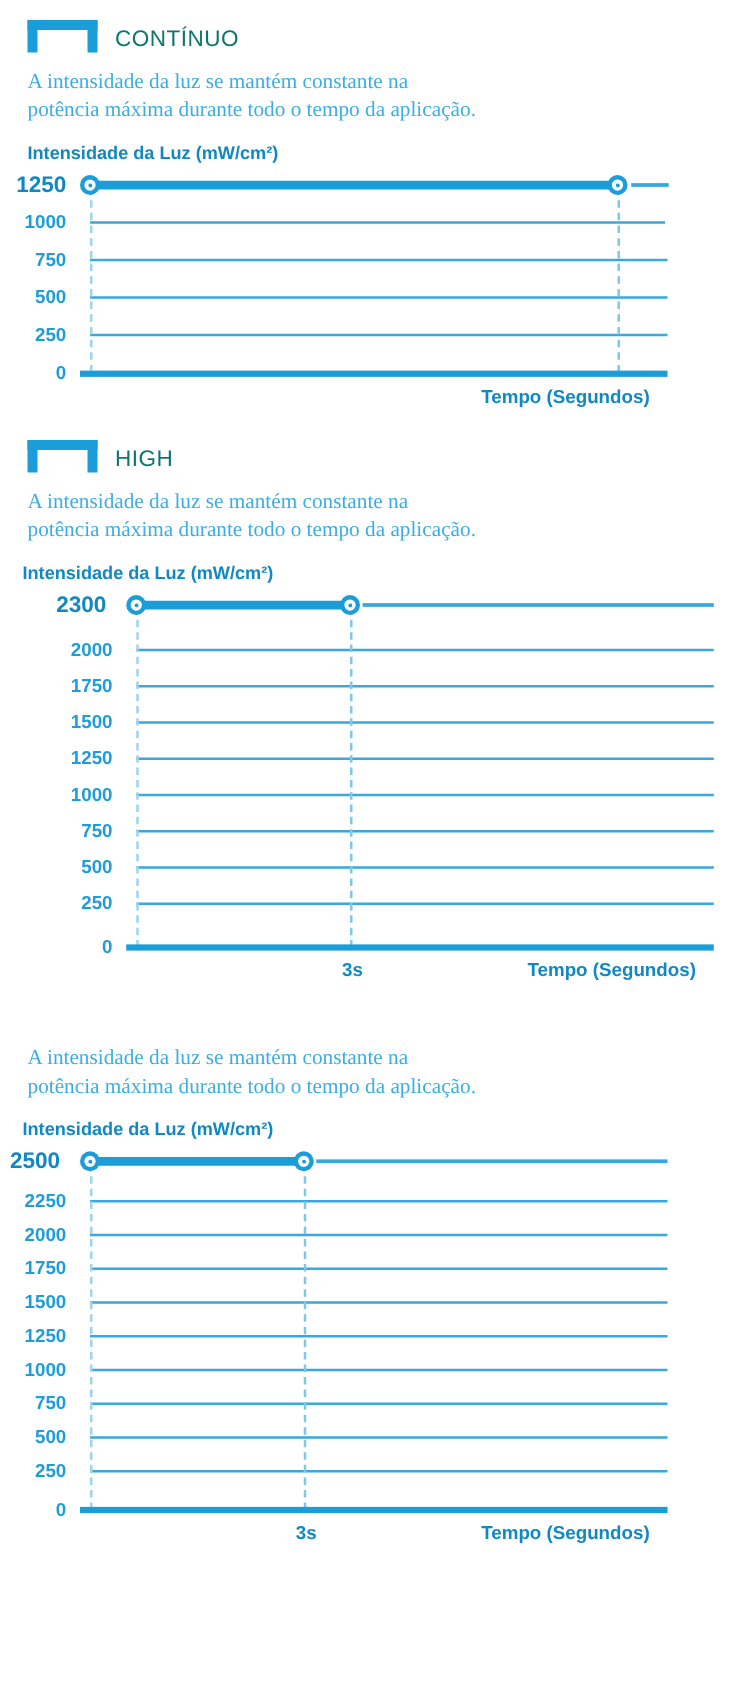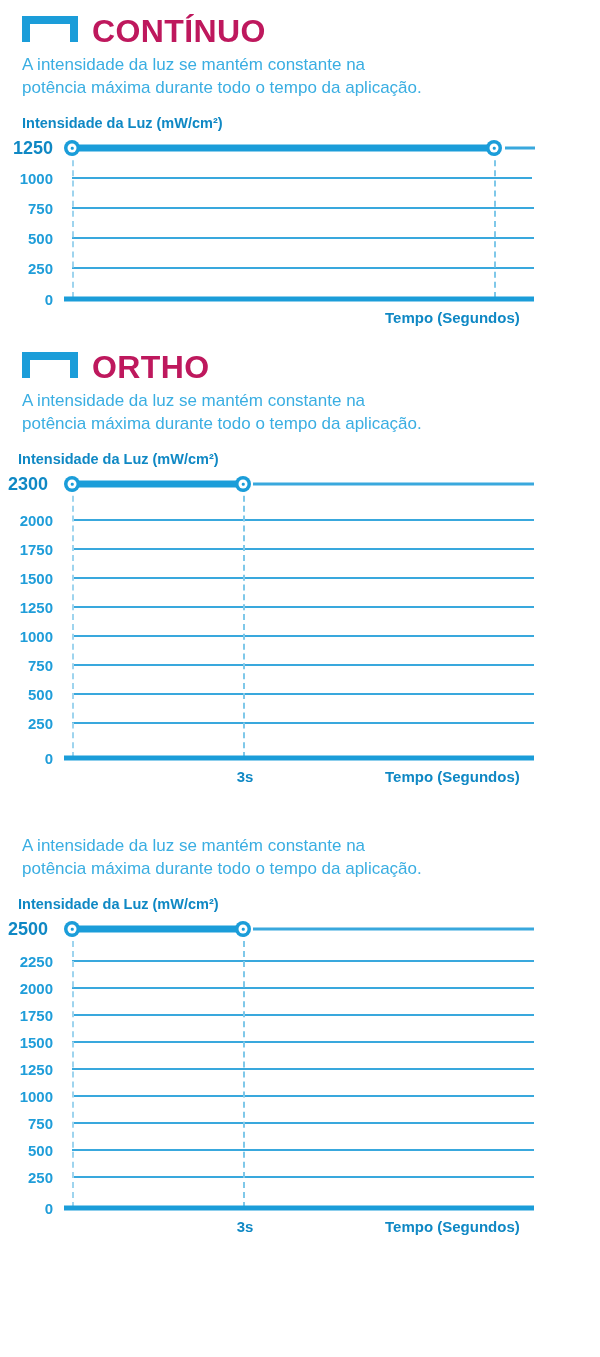--- a/index.html
+++ b/index.html
@@ -48,38 +48,38 @@
     width: 8px; height: 26px;
     background: #1b9dd9;
   }
   .pulse-icon .rgt {
     position: absolute;
     right: 0; top: 0;
     width: 8px; height: 26px;
     background: #1b9dd9;
   }
   .sect-title {
-    font-size: 32px;
-    font-weight: 700;
+    font-size: 18px;
+    font-weight: 400;
     letter-spacing: 0.4px;
     line-height: 26px;
-    color: #be185d;
+    color: #0f766e;
     white-space: nowrap;
   }
 
   
   .desc {
     padding-left: 22px;
     margin-top: 9px;
     font-size: 17px;
     line-height: 23px;
     color: #3aaee2;
     font-weight: 400;
   }
-  .desc div { white-space: nowrap; }
+  .desc div { white-space: nowrap; font-family: Liberation Serif, serif; }
 
   
   .ylabel {
     padding-left: 22px;
     margin-top: 16px;
     font-size: 14.5px;
     font-weight: bold;
     color: #0f88c4;
     white-space: nowrap;
   }
@@ -233,31 +233,31 @@
 </div>
 
 <div class="section" style="padding-top:22px;">
 
   <div class="head">
     <span class="pulse-icon">
       <span class="top"></span>
         <span class="lft"></span>
         <span class="rgt"></span>
     </span>
-    <span class="sect-title">ORTHO</span>
+    <span class="sect-title">HIGH</span>
   </div>
 
   <div class="desc">
     <div>A intensidade da luz se mantém constante na</div>
     <div>potência máxima durante todo o tempo da aplicação.</div>
   </div>
 
   <div class="ylabel" style="padding-left:18px;">Intensidade da Luz (mW/cm²)</div>
 
-  <div class="plot" style="height:330px;">
+  <div class="plot" style="height:330px;margin-left:37px;">
 
     <div class="tick-label top" style="top:11px;left:-10px;">2300</div>
     <div class="tick-label" style="top:47px;left:-5px;">2000</div>
     <div class="tick-label" style="top:76px;left:-5px;">1750</div>
     <div class="tick-label" style="top:105px;left:-5px;">1500</div>
     <div class="tick-label" style="top:134px;left:-5px;">1250</div>
     <div class="tick-label" style="top:163px;left:-5px;">1000</div>
     <div class="tick-label" style="top:192px;left:-5px;">750</div>
     <div class="tick-label" style="top:221px;left:-5px;">500</div>
     <div class="tick-label" style="top:250px;left:-5px;">250</div>

